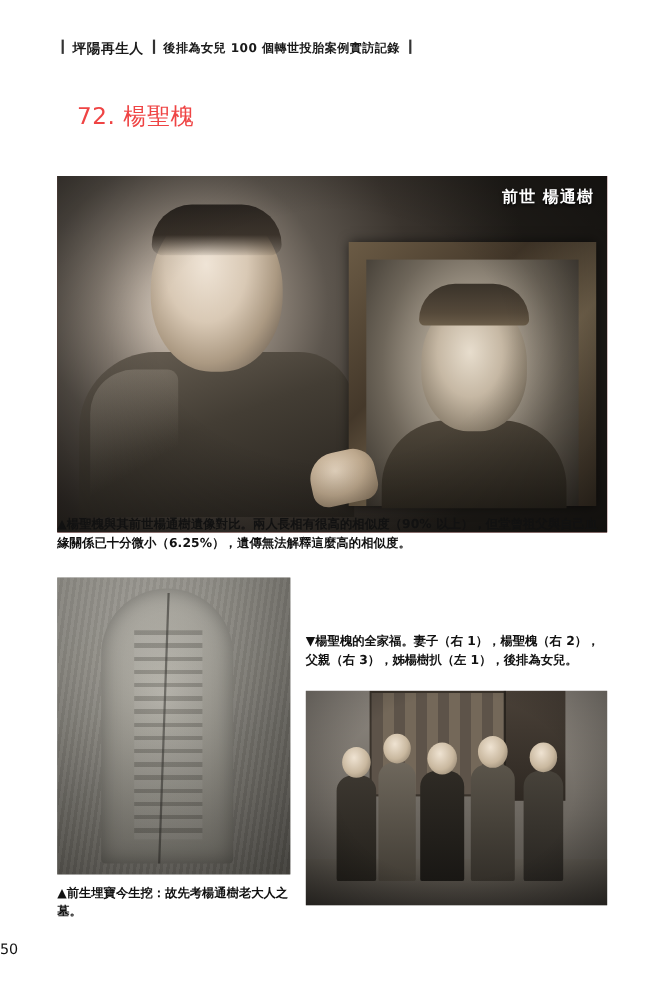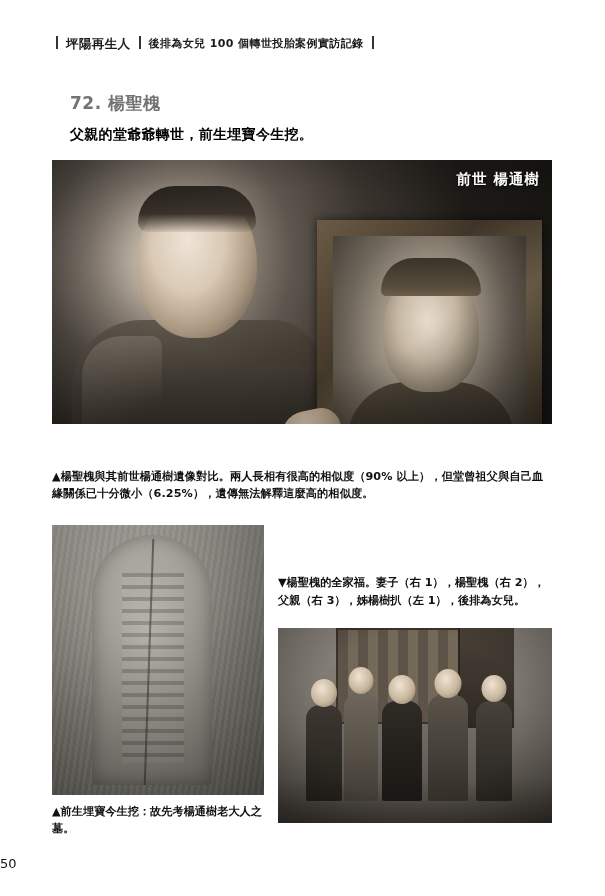--- a/index.html
+++ b/index.html
@@ -45,42 +45,42 @@
   }
   .header .bar.first { margin-left: 0; }
   .header .seg1 { font-size: 12.5px; }
   .header .seg2 { font-size: 11px; font-weight: bold; }
 
   
   .title {
     position: absolute;
     left: 70px;
     top: 92px;
-    font-size: 17px;
-    font-weight: bold;
+    font-size: 21px;
+    font-weight: normal;
     letter-spacing: 0.5px;
-    color: #737373;
+    color: #ef4444;
   }
   .subtitle {
     position: absolute;
     left: 70px;
     top: 126px;
     font-size: 14px;
     font-weight: bold;
     color: #000;
     letter-spacing: 0.3px;
   }
 
   
   .fig1 {
     position: absolute;
     left: 52px;
     top: 160px;
     width: 500px;
-    height: 264px;
+    height: 324px;
     overflow: hidden;
     background: #7f1d1d;
   }
   .fig1 .photo {
     position: absolute;
     inset: 0;
     background:
       radial-gradient(circle at 23% 36%, #d8cfc4 0%, #b9ada0 9%, #8d8378 18%, #5d564e 30%, #3a342e 48%, #201d19 72%),
       linear-gradient(120deg, #4a443c 0%, #2c2822 40%, #191714 100%);
   }
@@ -329,21 +329,20 @@
 
   <div class="header">
     <span class="bar first"></span>
     <span class="seg1">坪陽再生人</span>
     <span class="bar"></span>
     <span class="seg2">後排為女兒 100 個轉世投胎案例實訪記錄</span>
     <span class="bar"></span>
   </div>
 
   <div class="title">72. 楊聖槐</div>
-  <div class="subtitle">父親的堂爺爺轉世，前生埋寶今生挖。</div>
 
   <div class="fig1">
     <div class="photo">
       <div class="man-body"></div>
       <div class="man-shoulder-hl"></div>
       <div class="man-head"></div>
       <div class="man-hairline"></div>
       <div class="frame">
         <div class="frame-inner">
           <div class="old-body"></div>

